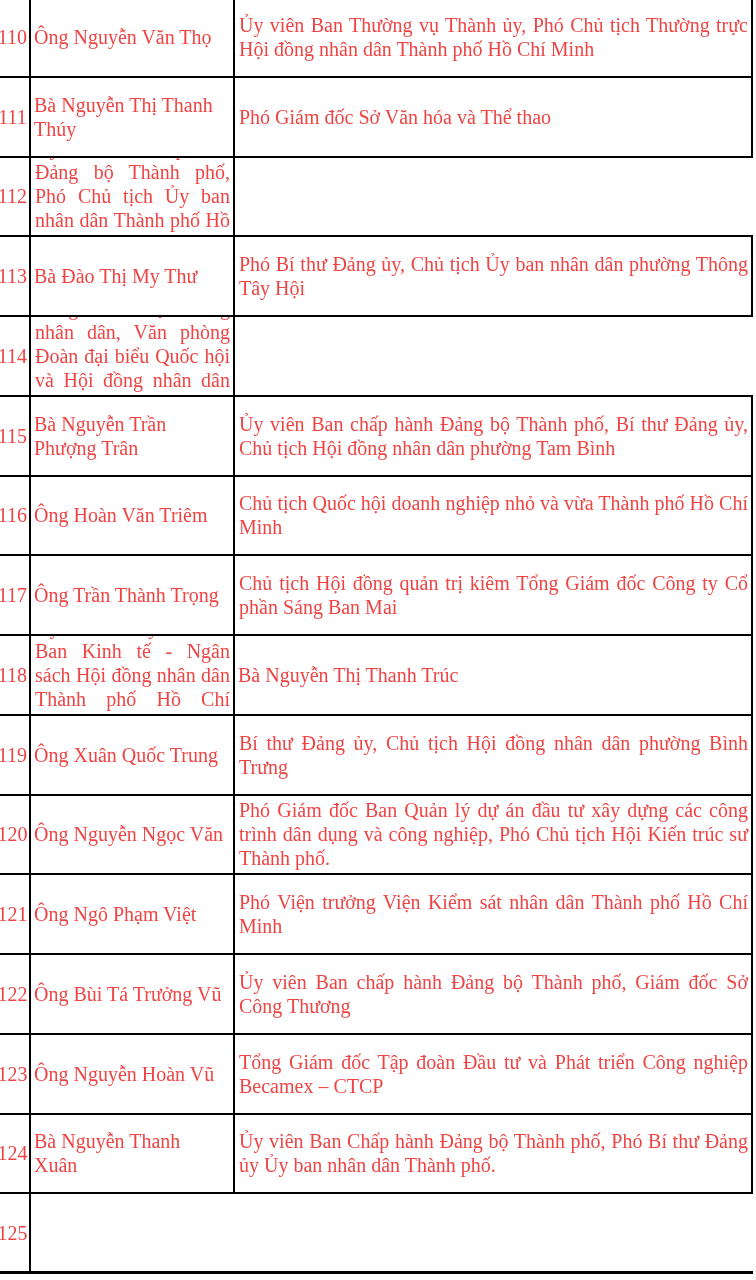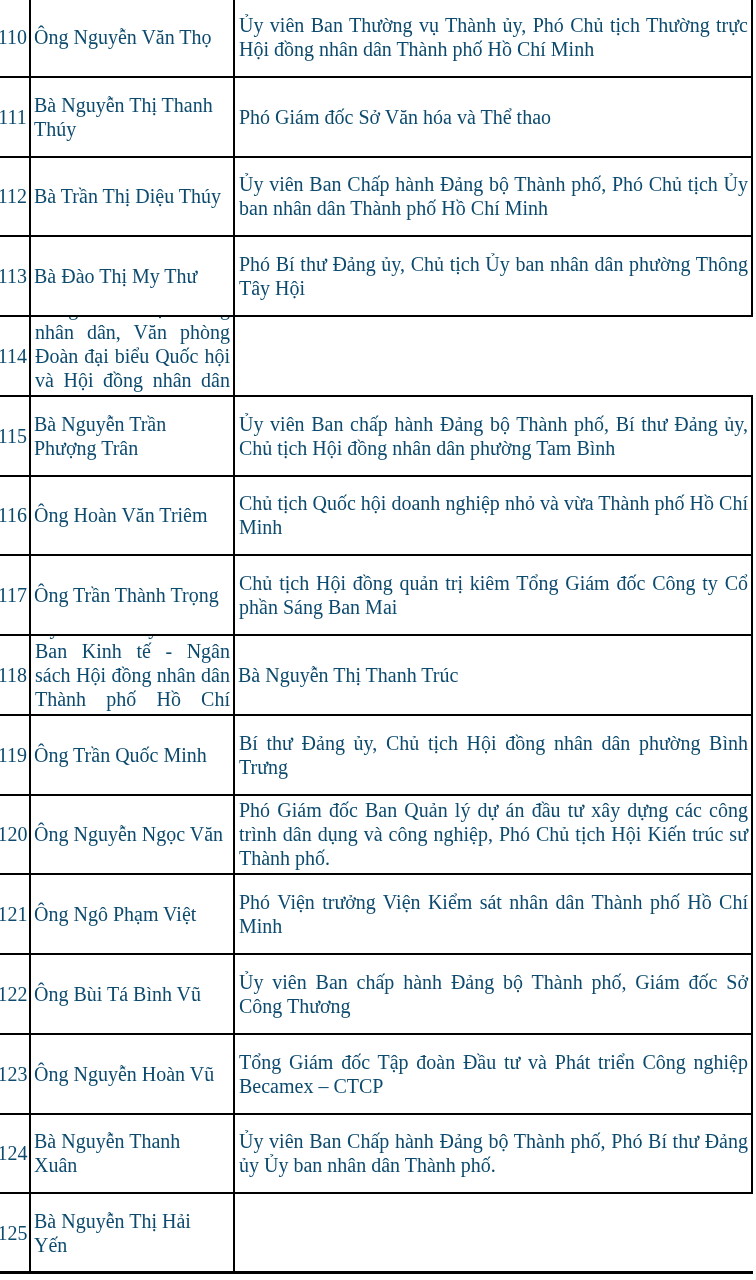--- a/index.html
+++ b/index.html
@@ -6,21 +6,21 @@
     margin: 0;
     padding: 0;
     background: #ffffff;
   }
   .page {
     position: relative;
     width: 756px;
     height: 1280px;
     overflow: hidden;
     background: #ffffff;
-    color: #0c4a6e;
+    color: #ef4444;
     font-family: "Liberation Serif", "DejaVu Serif", serif;
   }
   .tbl {
     position: absolute;
     left: -4px;
     top: -2px;
     width: 757px;
     display: grid;
     grid-template-rows: repeat(16, 79.75px);
   }
@@ -80,23 +80,20 @@
       <div class="inner">Bà Nguyễn Thị Thanh Thúy</div>
     </div>
     <div class="cell pos">
       <div class="inner">Phó Giám đốc Sở Văn hóa và Thể thao</div>
     </div>
   </div>
       <div class="row">
     <div class="cell num">
       <span class="inner">112</span>
     </div>
-    <div class="cell name">
-      <div class="inner">Bà Trần Thị Diệu Thúy</div>
-    </div>
     <div class="cell pos">
       <div class="inner">Ủy viên Ban Chấp hành Đảng bộ Thành phố, Phó Chủ tịch Ủy ban nhân dân Thành phố Hồ Chí Minh</div>
     </div>
   </div>
       <div class="row">
     <div class="cell num">
       <span class="inner">113</span>
     </div>
     <div class="cell name">
       <div class="inner">Bà Đào Thị My Thư</div>
@@ -155,21 +152,21 @@
     </div>
     <div class="cell name">
       <div class="inner">Bà Nguyễn Thị Thanh Trúc</div>
     </div>
   </div>
       <div class="row">
     <div class="cell num">
       <span class="inner">119</span>
     </div>
     <div class="cell name">
-      <div class="inner">Ông Trần Quốc Minh</div>
+      <div class="inner">Ông Xuân Quốc Trung</div>
     </div>
     <div class="cell pos">
       <div class="inner">Bí thư Đảng ủy, Chủ tịch Hội đồng nhân dân phường Bình Trưng</div>
     </div>
   </div>
       <div class="row">
     <div class="cell num">
       <span class="inner">120</span>
     </div>
     <div class="cell name">
@@ -188,21 +185,21 @@
     </div>
     <div class="cell pos">
       <div class="inner">Phó Viện trưởng Viện Kiểm sát nhân dân Thành phố Hồ Chí Minh</div>
     </div>
   </div>
       <div class="row">
     <div class="cell num">
       <span class="inner">122</span>
     </div>
     <div class="cell name">
-      <div class="inner">Ông Bùi Tá Bình Vũ</div>
+      <div class="inner">Ông Bùi Tá Trưởng Vũ</div>
     </div>
     <div class="cell pos">
       <div class="inner">Ủy viên Ban chấp hành Đảng bộ Thành phố, Giám đốc Sở Công Thương</div>
     </div>
   </div>
       <div class="row">
     <div class="cell num">
       <span class="inner">123</span>
     </div>
     <div class="cell name">
@@ -219,19 +216,16 @@
     <div class="cell name">
       <div class="inner">Bà Nguyễn Thanh Xuân</div>
     </div>
     <div class="cell pos">
       <div class="inner">Ủy viên Ban Chấp hành Đảng bộ Thành phố, Phó Bí thư Đảng ủy Ủy ban nhân dân Thành phố.</div>
     </div>
   </div>
       <div class="row">
     <div class="cell num">
       <span class="inner">125</span>
-    </div>
-    <div class="cell name">
-      <div class="inner">Bà Nguyễn Thị Hải Yến</div>
     </div>
   </div>
     </div>
 </div>
 
 </body></html>

